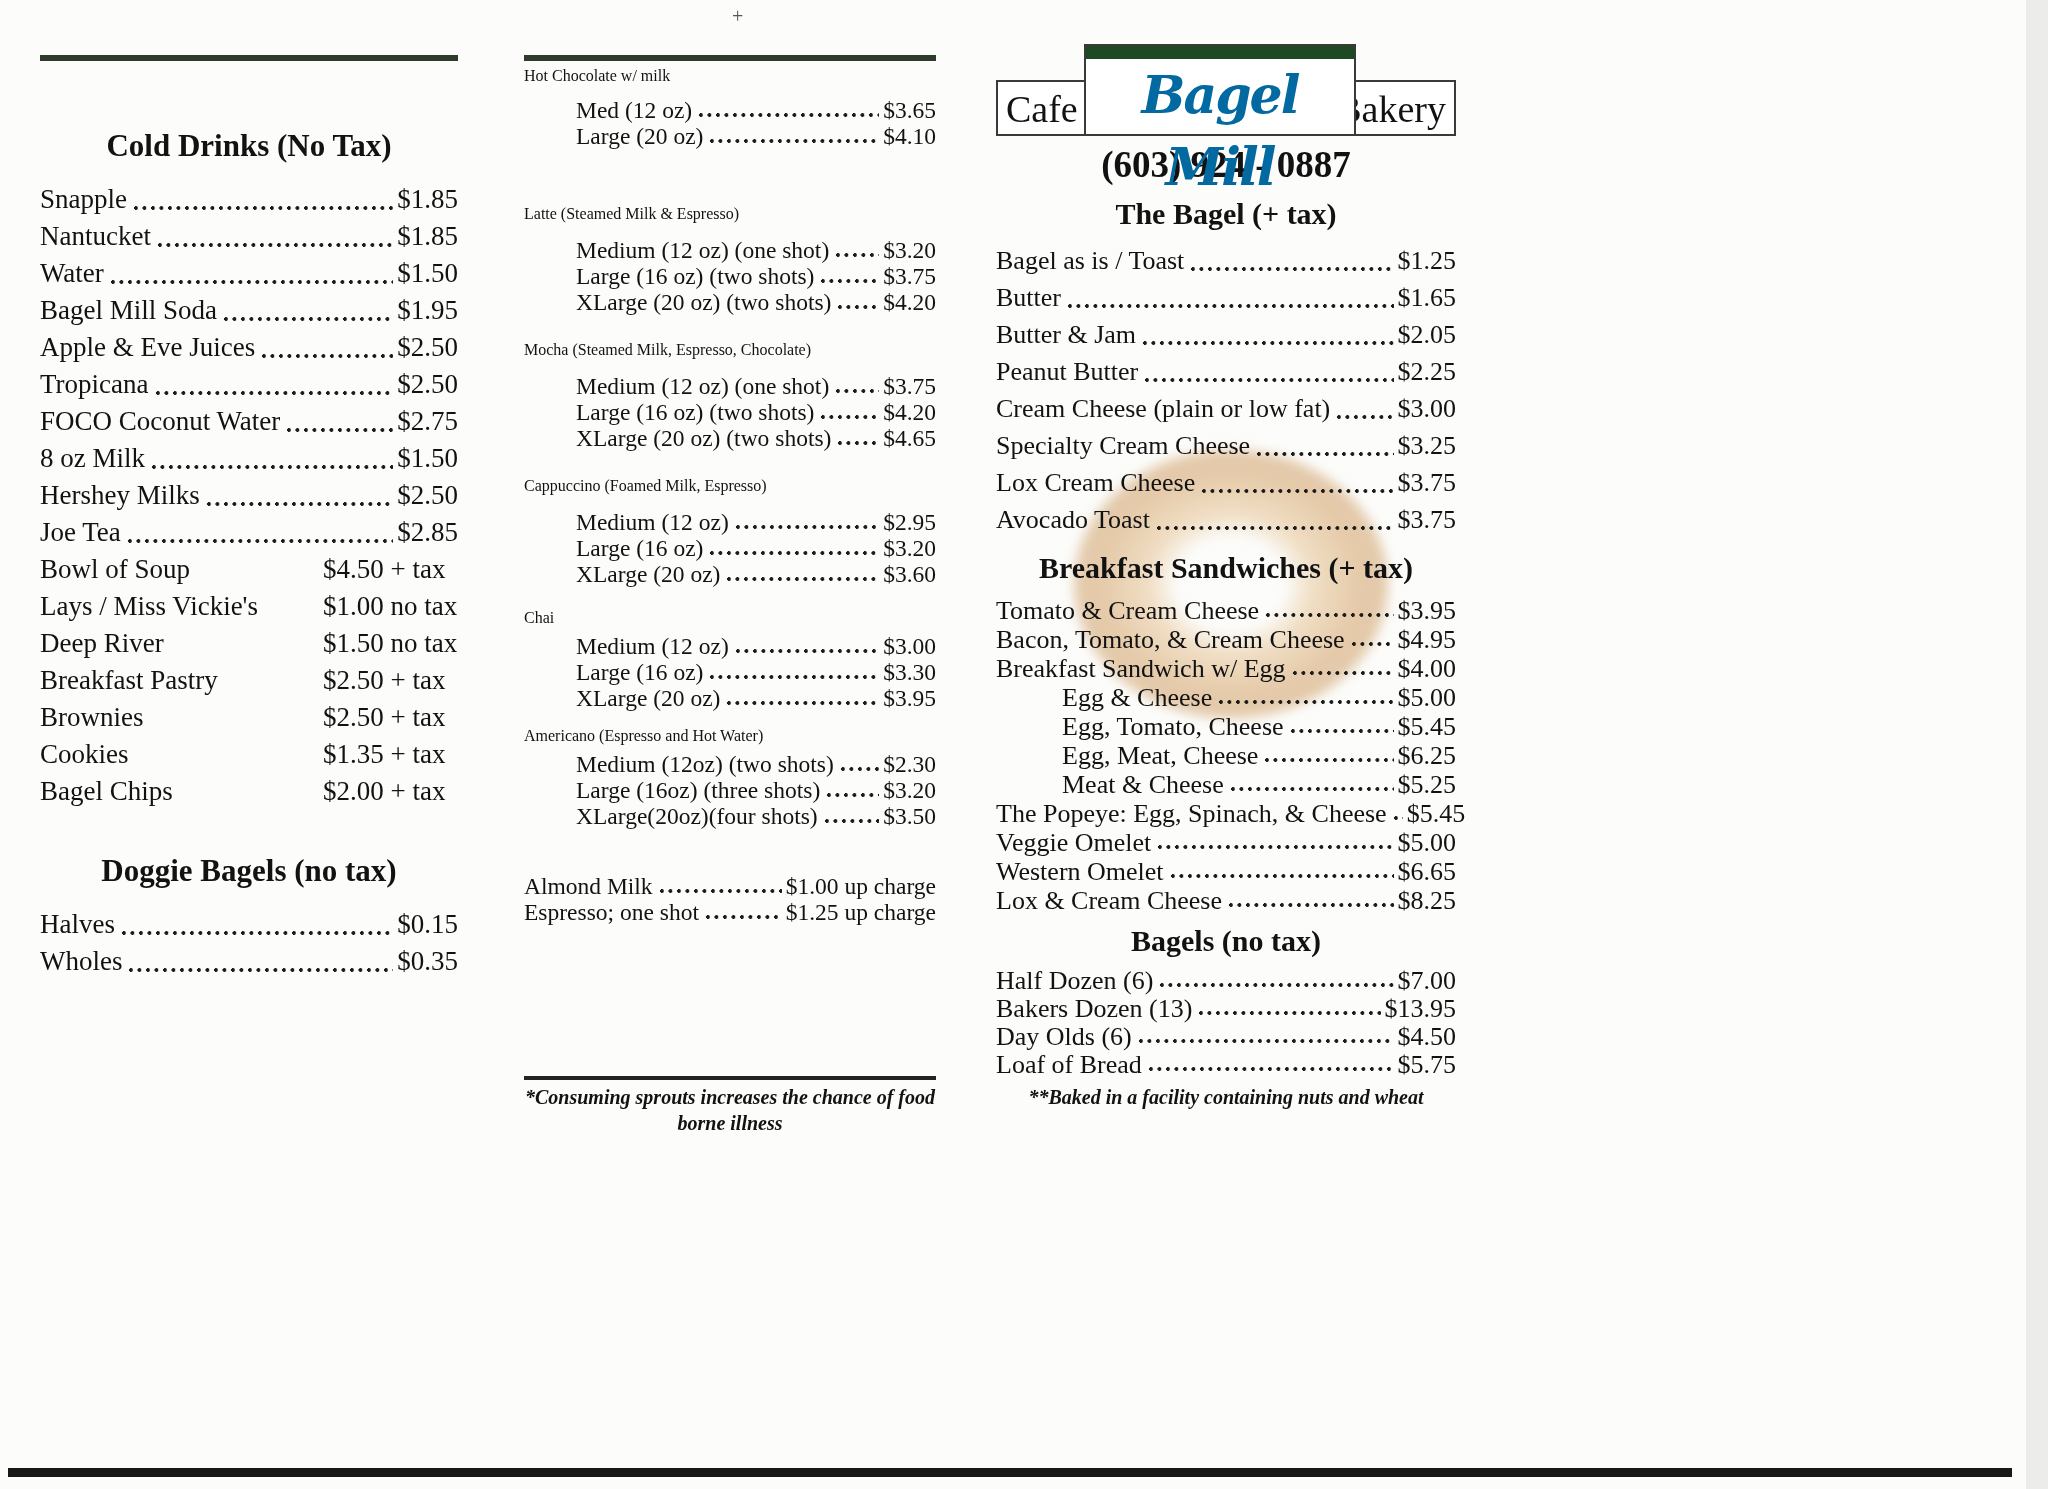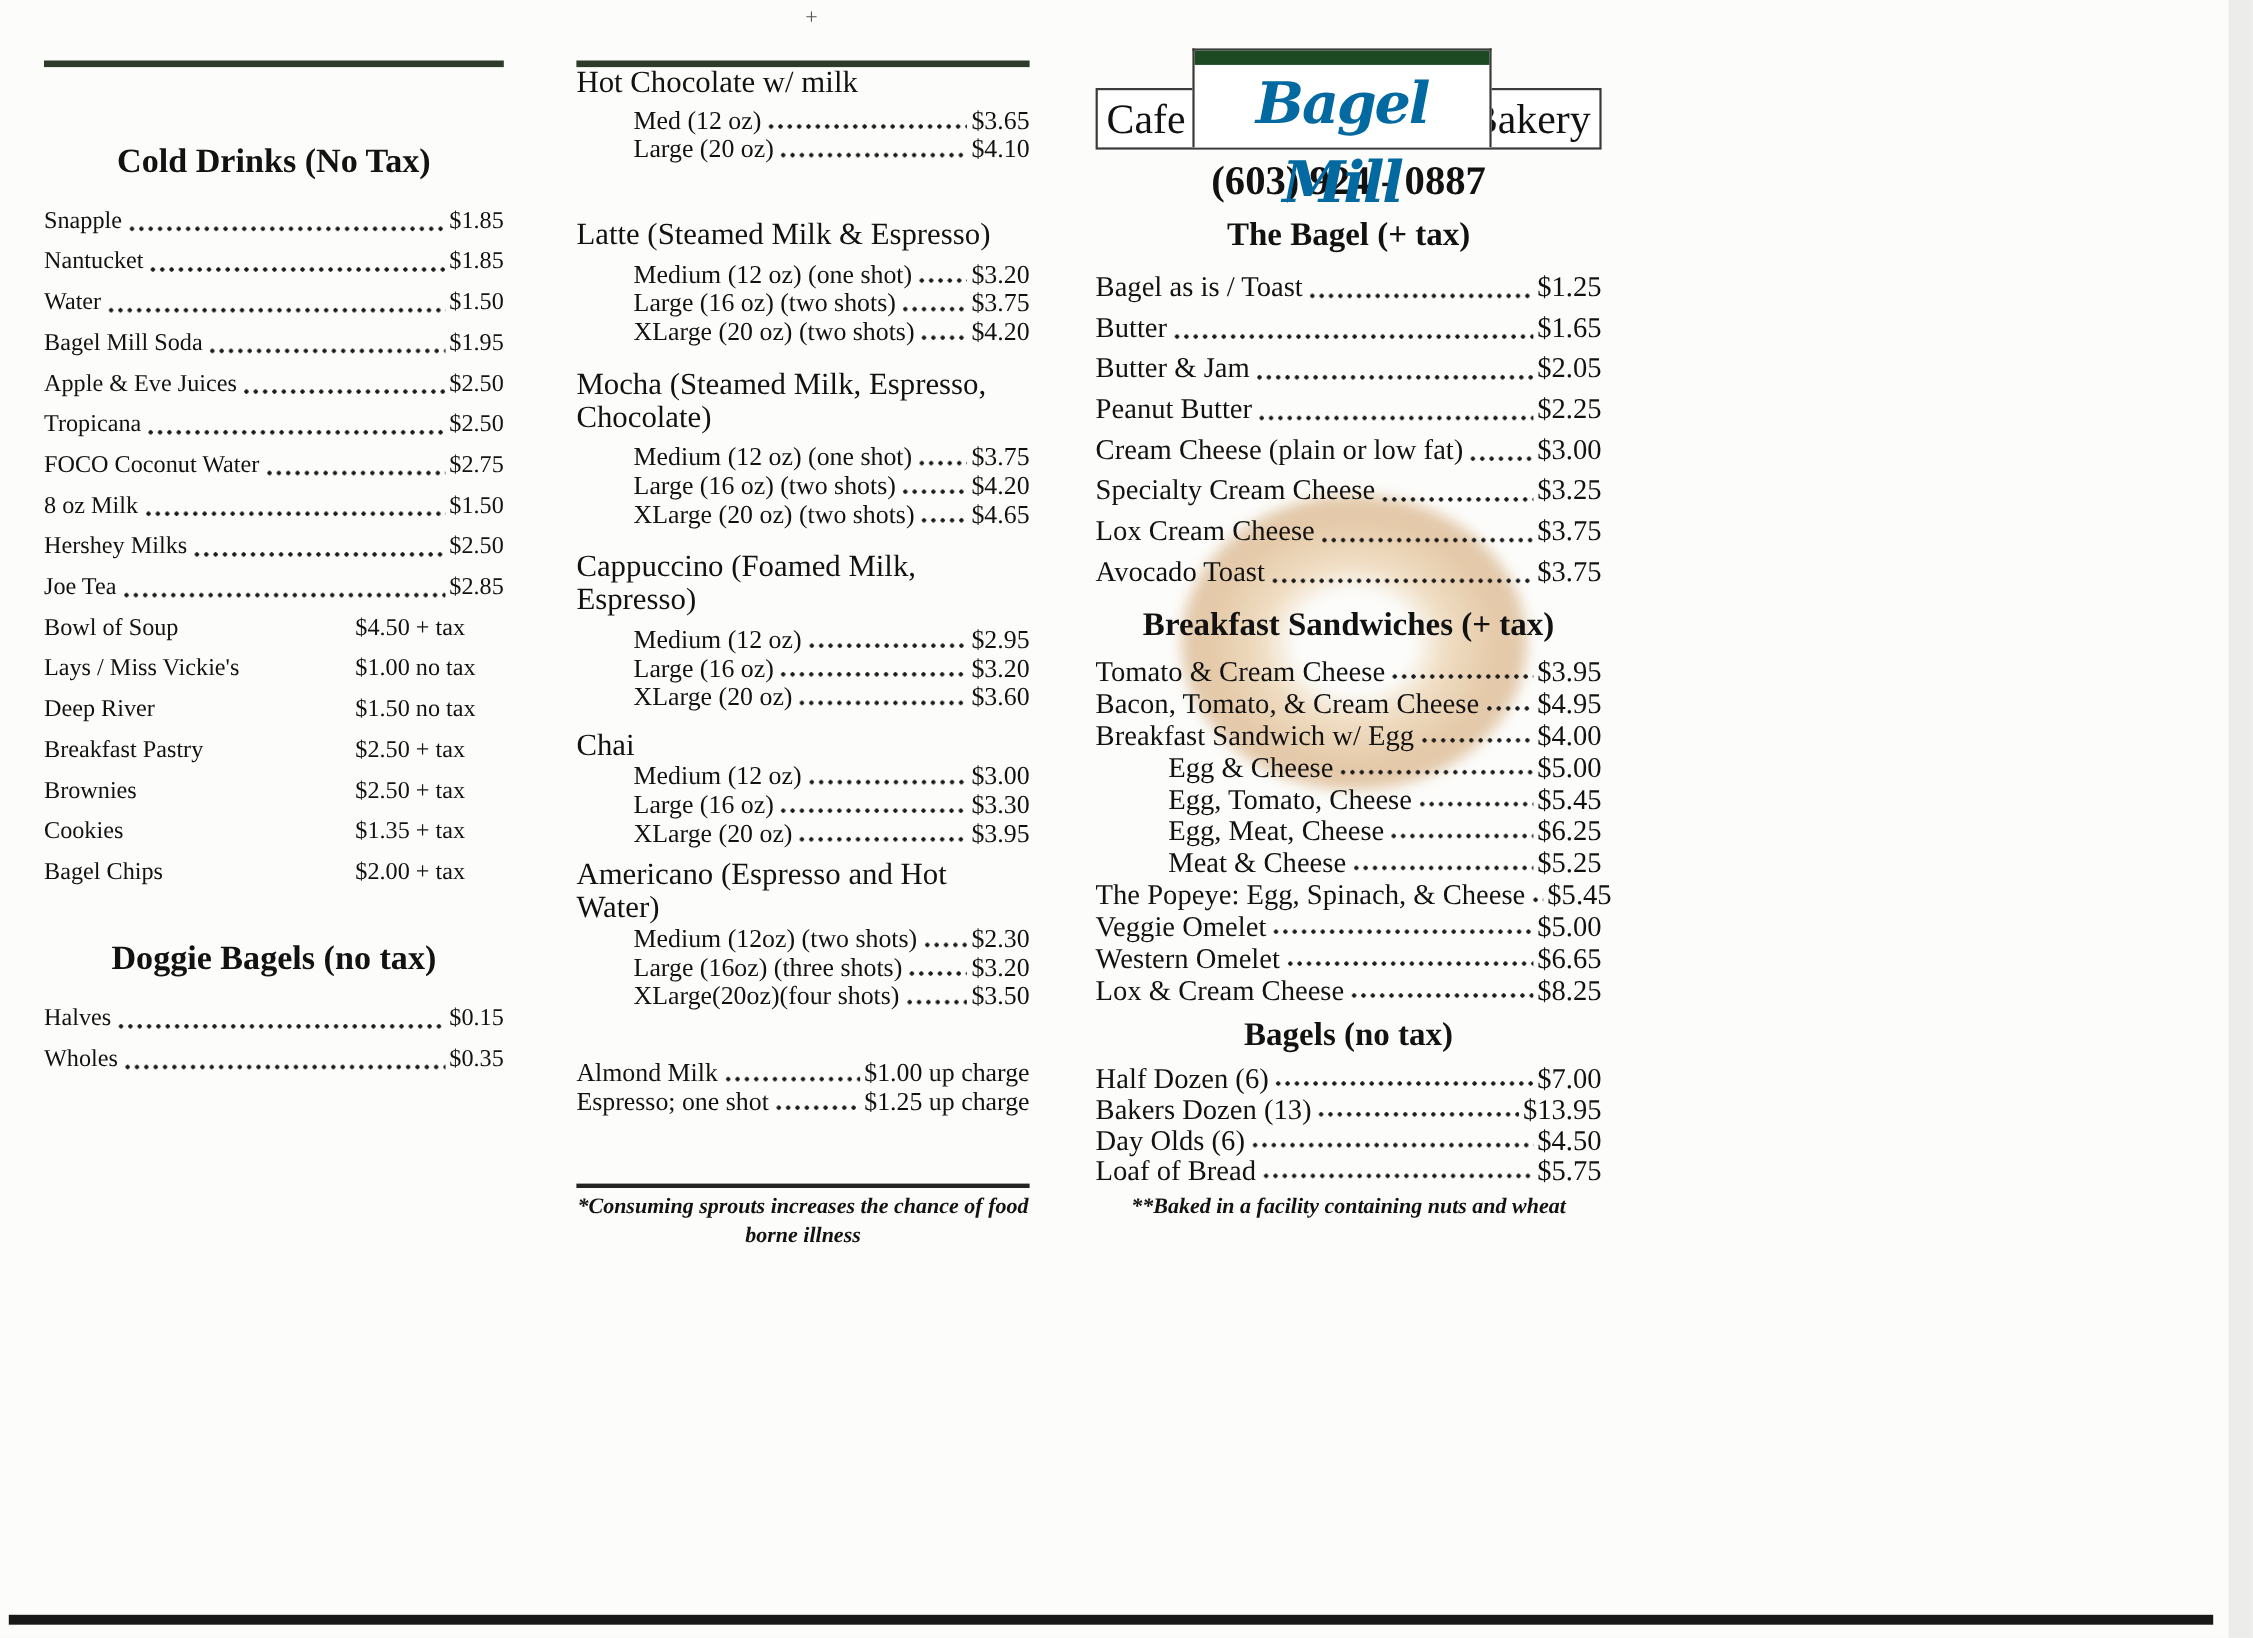--- a/index.html
+++ b/index.html
@@ -31,26 +31,26 @@
   .item .name  { white-space:nowrap; }
   .item .price { white-space:nowrap; }
   .item .dots {
     flex:1 1 auto; min-width:10px; height:6px; align-self:flex-end;
     margin:0 4px 7px 6px;
     background:radial-gradient(circle at 3px 3px, #1b1b1b 1.7px, rgba(0,0,0,0) 2.1px) repeat-x left bottom;
     background-size:8.5px 6px;
   }
   .item.label .name { white-space:normal; }
 
-  .col1 .item { font-size:22px; line-height:37px; }
+  .col1 .item { font-size:27px; line-height:37px; }
   .col1 .item.spaced .name { flex:1 1 auto; }
   .col1 .item.spaced .price { flex:0 0 135px; text-align:left; }
 
   .col2 .item { font-size:23.5px; line-height:26px; }
-  .col2 .item.label { font-size:28px; line-height:30px; }
+  .col2 .item.label { font-size:16px; line-height:30px; }
   .col2 .item .dots { margin-bottom:5px; }
   .col2 .ind1 { margin-left:52px; }
 
   .col3 .item { font-size:26px; }
   .col3 .menu-section:nth-child(1) .item { line-height:37px; }
   .col3 .menu-section:nth-child(2) .item { line-height:29px; }
   .col3 .menu-section:nth-child(2) .section-title { margin-top:12px; }
   .col3 .menu-section:nth-child(3) .item { line-height:28px; }
   .col3 .menu-section:nth-child(3) .section-title { margin-top:8px; margin-bottom:8px; }
   .col3 .ind1 { margin-left:66px; }

